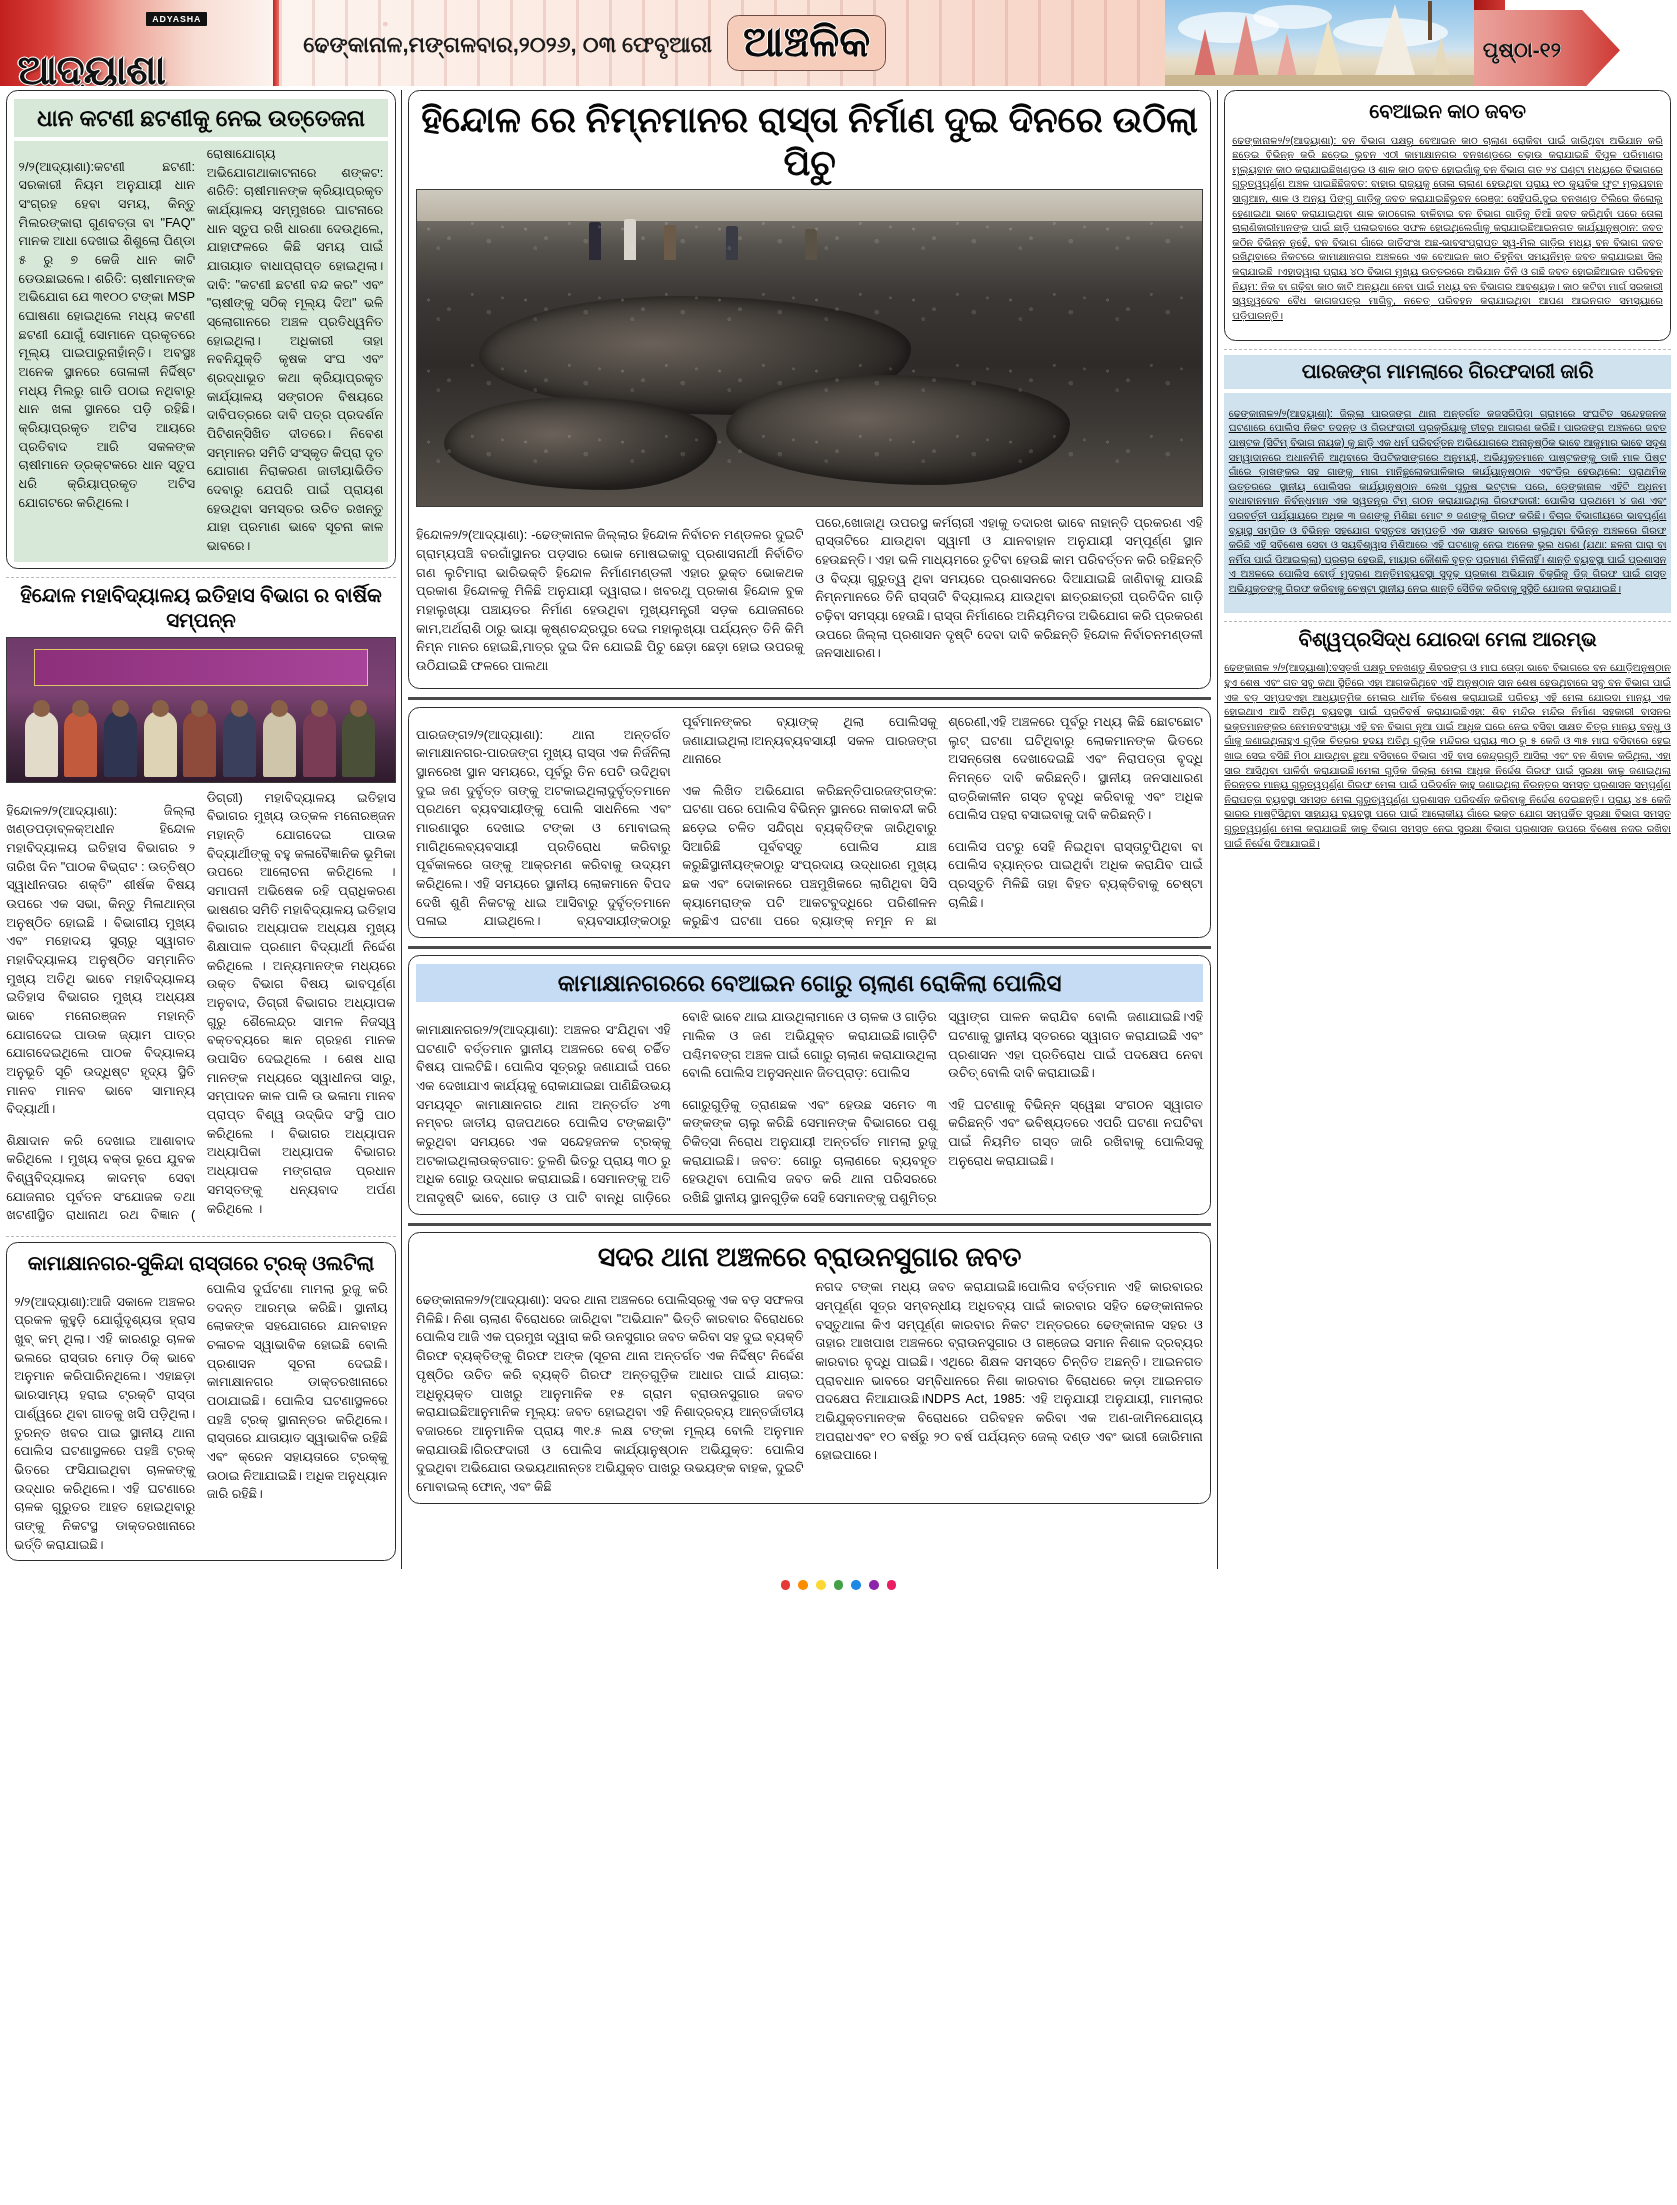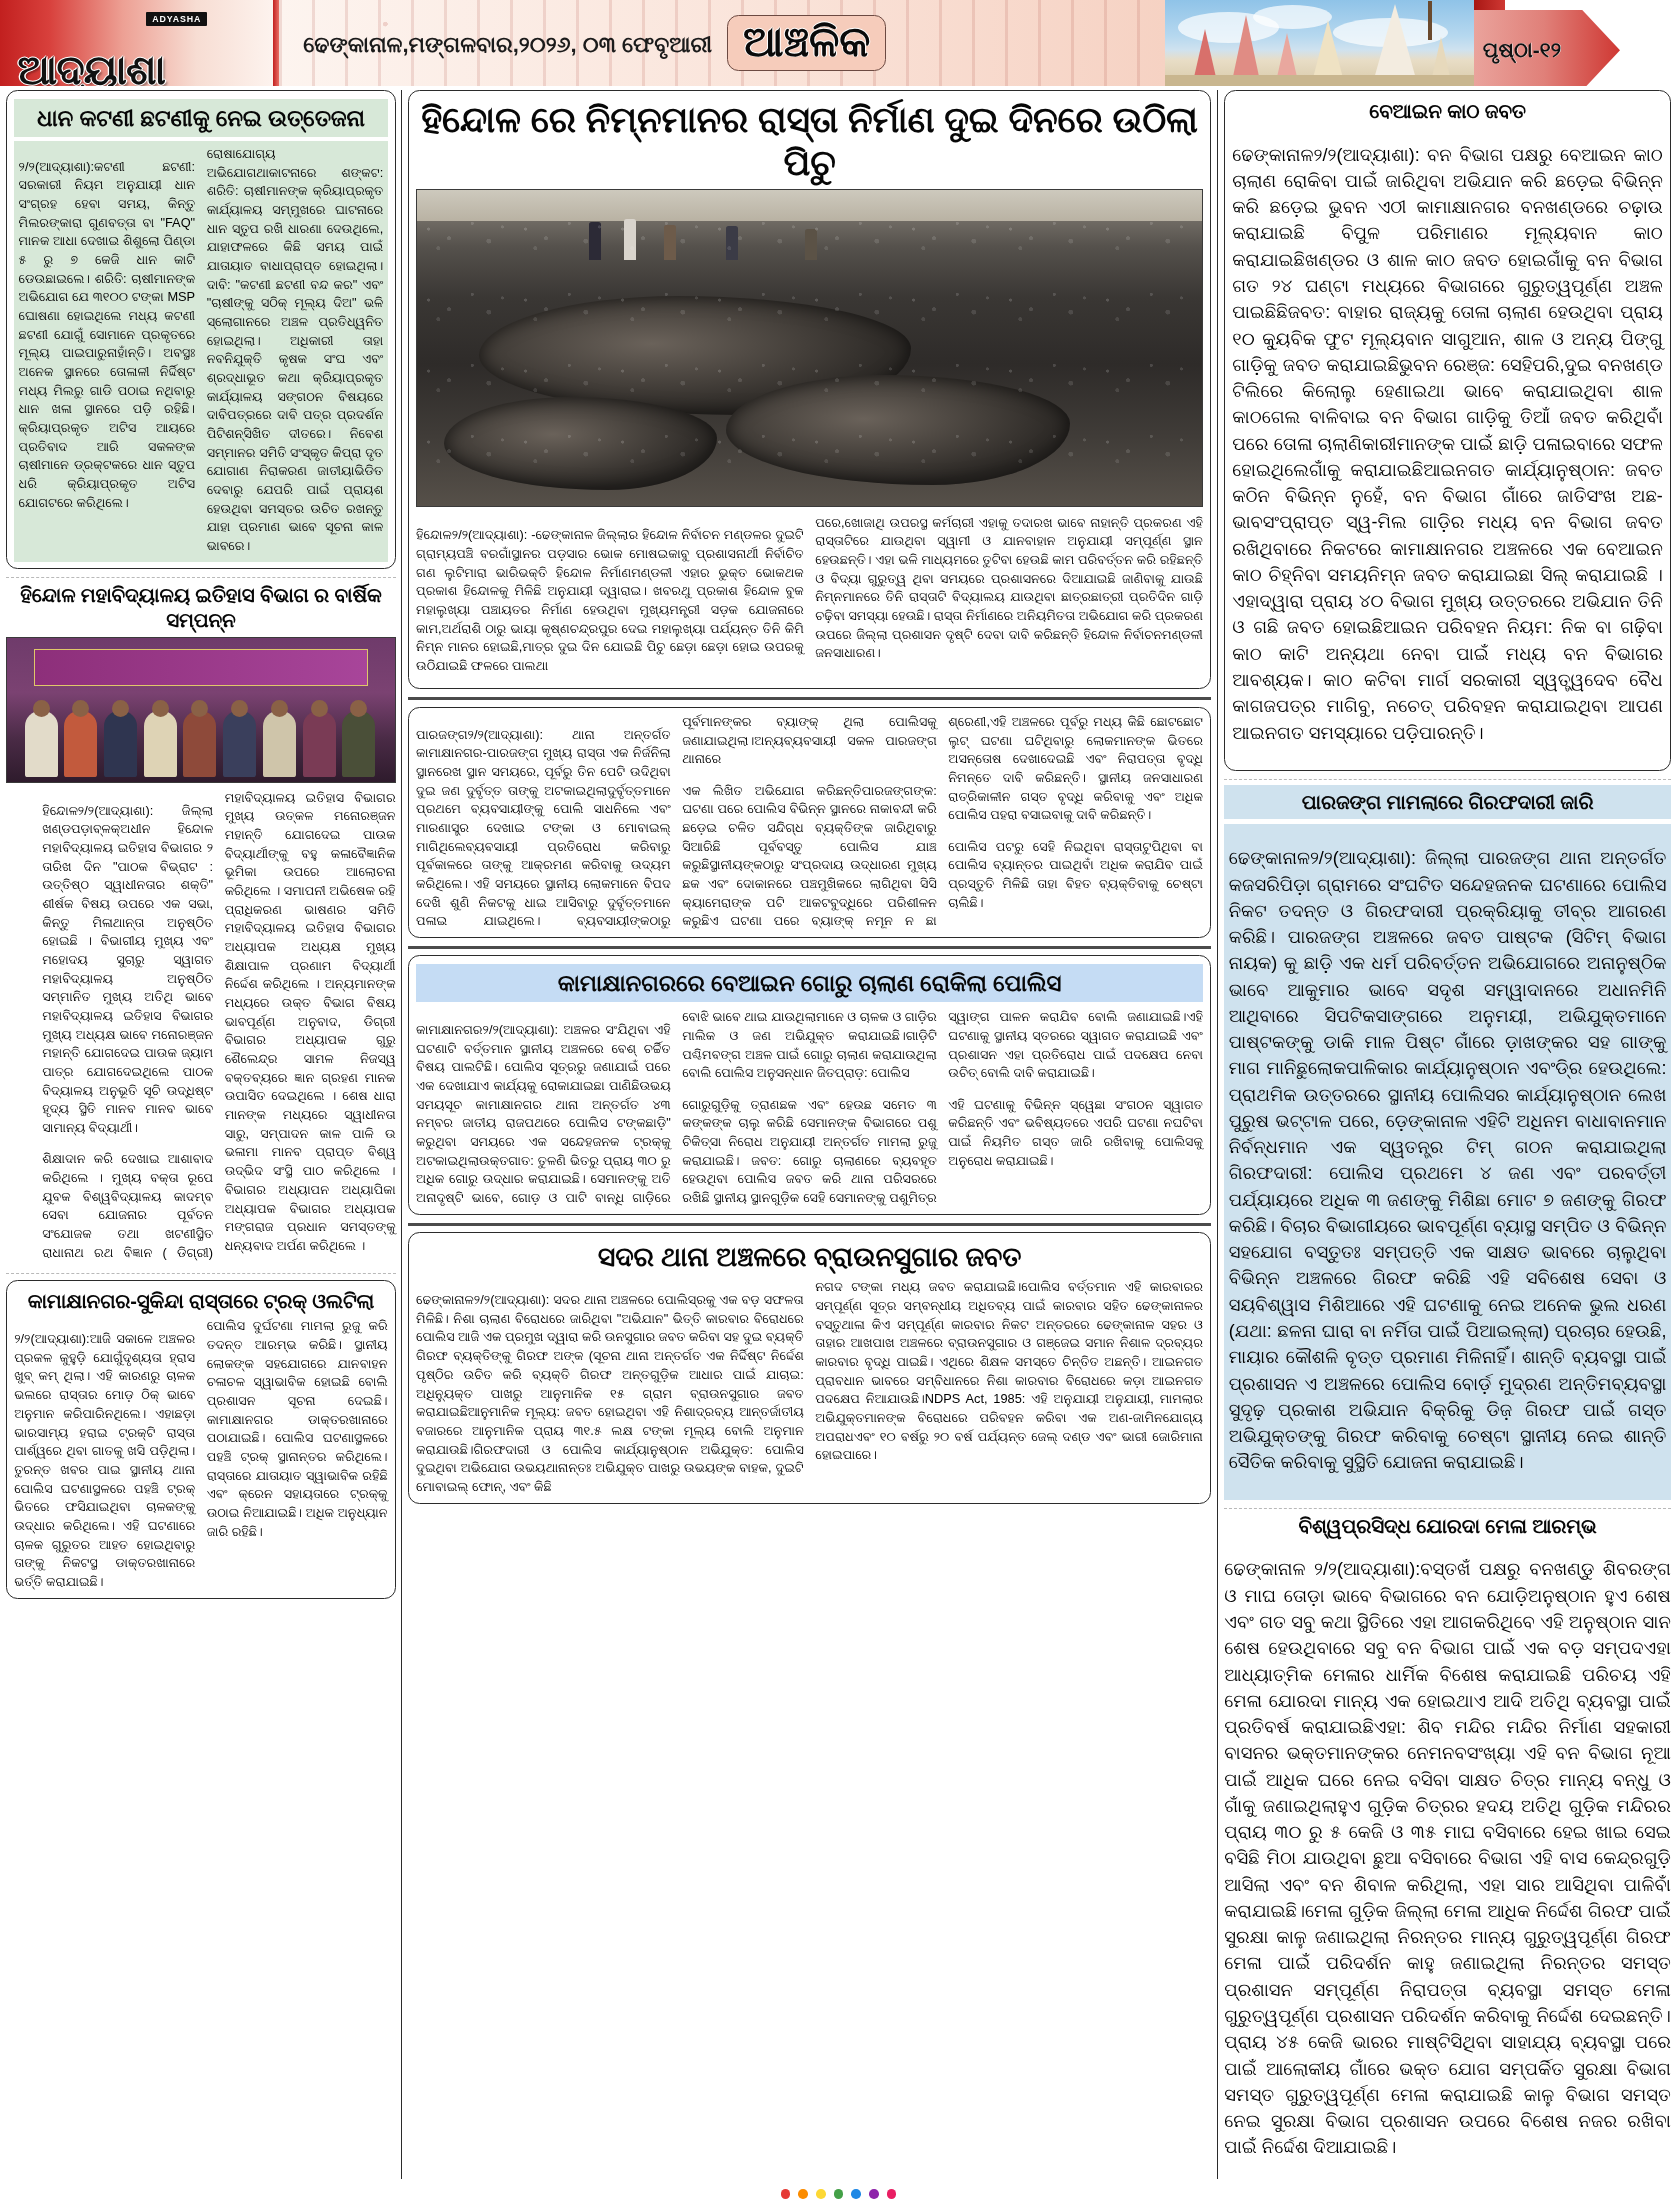--- a/index.html
+++ b/index.html
@@ -213,23 +213,24 @@
     hyphens:auto;
   }
   .body3{
     column-count:3;
     column-gap:11.5px;
     font-size:12.8px;
     line-height:1.46;
     text-align:justify;
   }
   .body1{
-    font-size:18px;
+    font-size:10px;
     line-height:1.46;
     text-align:justify;
+    text-decoration:underline;
   }
 
   .tinted-body{background:#d7e8d8;padding:3.5px 4.4px 6.2px;}
   .tinted-body.blue{background:#cfe2ee;}
 
   .dashed{
     border-top:1.3px dashed #b9b9b9;
     margin:6.2px 0 5.3px;
     height:0;
   }
@@ -402,21 +403,21 @@
                 <div class="head"></div>
               </div>
             <div class="s s8">
                 <div class="head"></div>
               </div>
             <div class="s s9">
                 <div class="head"></div>
               </div>
           </div>
         </div>
-        <div class="body2" style="margin-top:6.2px;margin-left:36px;">
+        <div class="body2" style="margin-top:6.2px;">
           <p>ହିନ୍ଦୋଳ୨/୨(ଆଦ୍ୟାଶା): ଜିଲ୍ଲା ଖଣ୍ଡପଡ଼ାବ୍ଳକ୍ଅଧୀନ ହିନ୍ଦୋଳ ମହାବିଦ୍ୟାଳୟ ଇତିହାସ ବିଭାଗର ୨ ତାରିଖ ଦିନ "ପାଠକ ବିଭ୍ରାଟ : ଉତ୍ତିଷ୍ଠ ସ୍ୱାଧୀନତାର ଶକ୍ତି" ଶୀର୍ଷକ ବିଷୟ ଉପରେ ଏକ ସଭା, କିନ୍ତୁ ମିଳାଥାନ୍ତା ଅନୁଷ୍ଠିତ ହୋଇଛି । ବିଭାଗୀୟ ମୁଖ୍ୟ ଏବଂ ମହୋଦୟ ସୁଚାରୁ ସ୍ୱାଗତ ମହାବିଦ୍ୟାଳୟ ଅନୁଷ୍ଠିତ ସମ୍ମାନିତ ମୁଖ୍ୟ ଅତିଥି ଭାବେ ମହାବିଦ୍ୟାଳୟ ଇତିହାସ ବିଭାଗର ମୁଖ୍ୟ ଅଧ୍ୟକ୍ଷ ଭାବେ ମନୋରଞ୍ଜନ ମହାନ୍ତି ଯୋଗଦେଇ ପାଉକ ଜ୍ୟାମ ପାତ୍ର ଯୋଗଦେଇଥିଲେ ପାଠକ ବିଦ୍ୟାଳୟ ଅନୁଭୂତି ସୂଚି ଉଦ୍ଧିଷ୍ଟ ହୃଦ୍ୟ ସ୍ଥିତି ମାନବ ମାନବ ଭାବେ ସାମାନ୍ୟ ବିଦ୍ୟାର୍ଥୀ।</p>
           <p>ଶିକ୍ଷାଦାନ କରି ଦେଖାଇ ଆଶାବାଦ କରିଥିଲେ । ମୁଖ୍ୟ ବକ୍ତା ରୂପେ ଯୁବକ ବିଶ୍ୱବିଦ୍ୟାଳୟ କାଦମ୍ବ ସେବା ଯୋଜନାର ପୂର୍ବତନ ସଂଯୋଜକ ତଥା ଖଟଣୀସ୍ଥିତ ରାଧାନାଥ ରଥ ବିଜ୍ଞାନ ( ଡିଗ୍ରୀ) ମହାବିଦ୍ୟାଳୟ ଇତିହାସ ବିଭାଗର ମୁଖ୍ୟ ଉତ୍କଳ ମନୋରଞ୍ଜନ ମହାନ୍ତି ଯୋଗଦେଇ ପାଉକ ବିଦ୍ୟାର୍ଥୀଙ୍କୁ ବହୁ କଳାବୈଜ୍ଞାନିକ ଭୂମିକା ଉପରେ ଆଲୋଚନା କରିଥିଲେ । ସମାପନୀ ଅଭିଷେକ ରହି ପ୍ରାଧିକରଣ ଭାଷଣର ସମିତି ମହାବିଦ୍ୟାଳୟ ଇତିହାସ ବିଭାଗର ଅଧ୍ୟାପକ ଅଧ୍ୟକ୍ଷ ମୁଖ୍ୟ ଶିକ୍ଷାପାଳ ପ୍ରଣାମ ବିଦ୍ୟାର୍ଥୀ ନିର୍ଦ୍ଦେଶ କରିଥିଲେ । ଅନ୍ୟମାନଙ୍କ ମଧ୍ୟରେ ଉକ୍ତ ବିଭାଗ ବିଷୟ ଭାବପୂର୍ଣ୍ଣ ଅନୁବାଦ, ଡିଗ୍ରୀ ବିଭାଗର ଅଧ୍ୟାପକ ଗୁରୁ ଶୈଲେନ୍ଦ୍ର ସାମଳ ନିଜସ୍ୱ ବକ୍ତବ୍ୟରେ ଜ୍ଞାନ ଗ୍ରହଣ ମାନକ ଉପାସିତ ଦେଇଥିଲେ । ଶେଷ ଧାରା ମାନଙ୍କ ମଧ୍ୟରେ ସ୍ୱାଧୀନତା ସାରୁ, ସମ୍ପାଦନ କାଳ ପାଳି ଉ ଭଳାମା ମାନବ ପ୍ରାପ୍ତ ବିଶ୍ୱ ଉଦ୍ଭିଦ ସଂସ୍ଥି ପାଠ କରିଥିଲେ । ବିଭାଗର ଅଧ୍ୟାପନ ଅଧ୍ୟାପିକା ଅଧ୍ୟାପକ ବିଭାଗର ଅଧ୍ୟାପକ ମଙ୍ଗରାଜ ପ୍ରଧାନ ସମସ୍ତଙ୍କୁ ଧନ୍ୟବାଦ ଅର୍ପଣ କରିଥିଲେ ।</p>
         </div>
       </div>
 
       <div class="dashed"></div>
 
       <div class="card">
         <div class="hl hl-sm">କାମାକ୍ଷାନଗର-ସୁକିନ୍ଦା ରାସ୍ତାରେ ଟ୍ରକ୍ ଓଲଟିଲା</div>
         <div class="body2">

